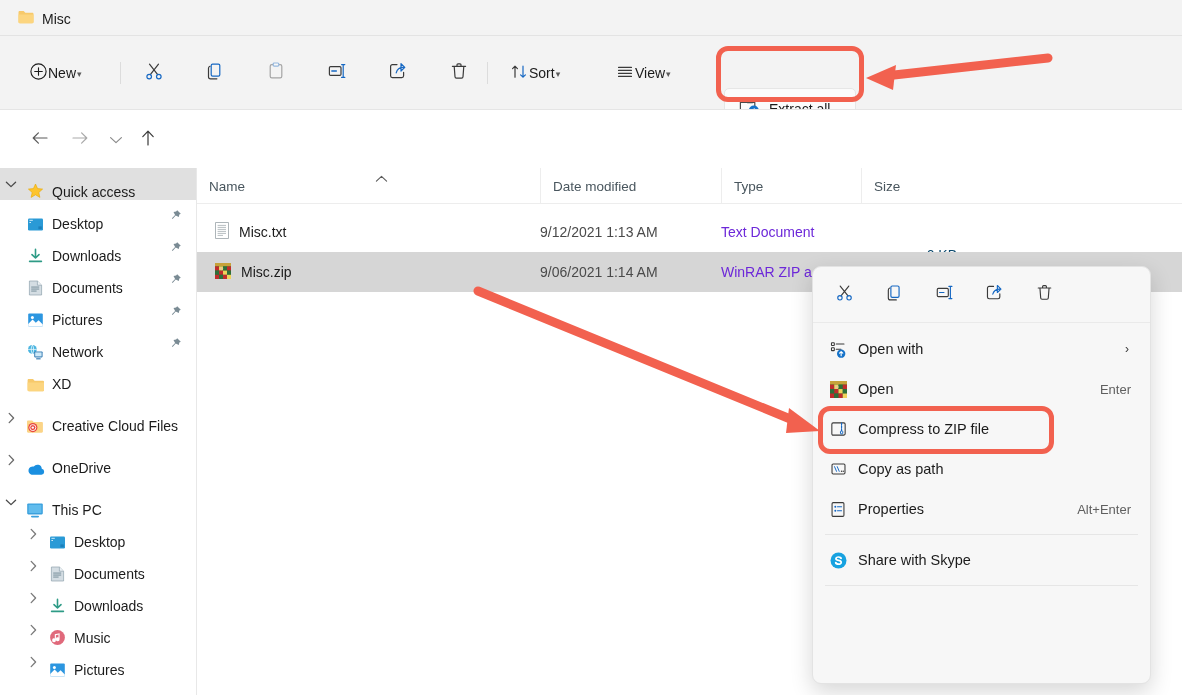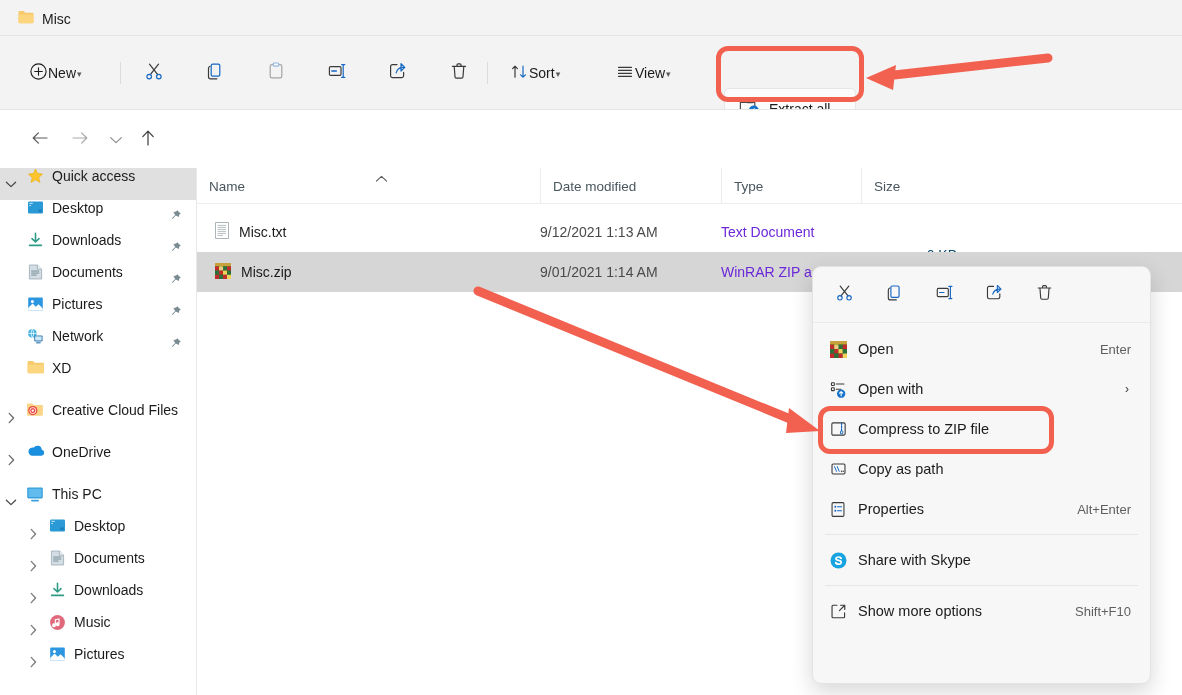--- a/index.html
+++ b/index.html
@@ -97,21 +97,21 @@
   
   .sidebar {
     position: absolute; left: 0; top: 168px; width: 196px; height: 527px;
     background: #ffffff; overflow: hidden;
   }
   .side-sep {
     position: absolute; left: 196px; top: 168px; width: 1px; height: 527px;
     background: #e8e8e8;
   }
   .side-row {
-    position: relative; height: 32px; display: flex; align-items: flex-start;
+    position: relative; height: 32px; display: flex; align-items: flex-end;
     font-size: 14px; color: #1b1b1b; white-space: nowrap;
   }
   .side-row.sel { background: #e0e0e0; }
   .side-exp {
     width: 22px; height: 32px; display: flex; align-items: center; justify-content: center;
     color: #6a6a6a; font-size: 11px; flex: 0 0 22px;
   }
   .side-ico {
     width: 26px; display: flex; align-items: center; justify-content: center;
     flex: 0 0 26px;
@@ -664,21 +664,21 @@
             <rect x="12" y="7.6" width="4" height="4.2" fill="#2f6f3a"></rect>
             <rect x="0" y="11.8" width="4" height="4.2" fill="#c02c2c"></rect>
             <rect x="4" y="11.8" width="4" height="4.2" fill="#2f6f3a"></rect>
             <rect x="8" y="11.8" width="4" height="4.2" fill="#c02c2c"></rect>
             <rect x="12" y="11.8" width="4" height="4.2" fill="#f0d35c"></rect>
             <circle cx="6.4" cy="5.6" r="1.7" fill="#e8c98d"></circle>
           </svg>
         </span>
         <span>Misc.zip</span>
       </span>
-      <span class="fdate">9/01/2021 1:14 AM</span>
+      <span class="fdate">9/06/2021 1:14 AM</span>
       <span class="ftype">WinRAR ZIP a</span>
       <span class="fsize"></span>
     </div>
   </div>
 
   <div class="ctxmenu">
 
     <div class="ctx-iconrow">
       <span class="ctx-ibtn">
         <span>
@@ -718,20 +718,35 @@
         <span>
           <svg width="19" height="19" viewBox="0 0 20 20">
             <path d="M3.4 5.3h13.2M8 5.3V3.8a1 1 0 011-1h2a1 1 0 011 1v1.5" fill="none" stroke="#3a3a3a" stroke-width="1.2" stroke-linecap="round"></path>
             <path d="M5.2 5.3l.8 10.5a1.4 1.4 0 001.4 1.3h5.2a1.4 1.4 0 001.4-1.3l.8-10.5" fill="none" stroke="#3a3a3a" stroke-width="1.2"></path>
           </svg>
         </span>
       </span>
     </div>
 
     <div style="height:6px"></div>
+
+    <div class="ctx-item">
+      <span class="ctx-ico">
+        <svg width="19" height="19" viewBox="0 0 20 20">
+          <rect x="2.6" y="2.8" width="3" height="3" rx=".5" fill="none" stroke="#3a3a3a" stroke-width="1.1"></rect>
+          <path d="M7.6 4.3h8.2" stroke="#3a3a3a" stroke-width="1.1" stroke-linecap="round"></path>
+          <rect x="2.6" y="8.2" width="3" height="3" rx=".5" fill="none" stroke="#3a3a3a" stroke-width="1.1"></rect>
+          <path d="M7.6 9.7h5" stroke="#3a3a3a" stroke-width="1.1" stroke-linecap="round"></path>
+          <circle cx="12.8" cy="14.4" r="4.4" fill="#1673c9"></circle>
+          <path d="M12.8 12.2v4.4M11.1 13.9l1.7-1.7 1.7 1.7" fill="none" stroke="#ffffff" stroke-width="1.2" stroke-linecap="round" stroke-linejoin="round"></path>
+        </svg>
+      </span>
+      <span>Open with</span>
+      <span class="ctx-sub">›</span>
+    </div>
 
     <div class="ctx-item">
       <span class="ctx-ico">
         <svg width="17" height="17" viewBox="0 0 16 16">
           <rect x="0" y="0" width="16" height="16" fill="#2f6f3a"></rect>
           <rect x="0" y="0" width="16" height="3.4" fill="#c7a23a"></rect>
           <rect x="0" y="3.4" width="4" height="4.2" fill="#c02c2c"></rect>
           <rect x="4" y="3.4" width="4" height="4.2" fill="#f0d35c"></rect>
           <rect x="8" y="3.4" width="4" height="4.2" fill="#2f6f3a"></rect>
           <rect x="12" y="3.4" width="4" height="4.2" fill="#c02c2c"></rect>
@@ -743,35 +758,20 @@
           <rect x="4" y="11.8" width="4" height="4.2" fill="#2f6f3a"></rect>
           <rect x="8" y="11.8" width="4" height="4.2" fill="#c02c2c"></rect>
           <rect x="12" y="11.8" width="4" height="4.2" fill="#f0d35c"></rect>
           <circle cx="6.4" cy="5.6" r="1.7" fill="#e8c98d"></circle>
         </svg>
       </span>
       <span>Open</span>
       <span class="ctx-accel">Enter</span>
     </div>
 
-    <div class="ctx-item">
-      <span class="ctx-ico">
-        <svg width="19" height="19" viewBox="0 0 20 20">
-          <rect x="2.6" y="2.8" width="3" height="3" rx=".5" fill="none" stroke="#3a3a3a" stroke-width="1.1"></rect>
-          <path d="M7.6 4.3h8.2" stroke="#3a3a3a" stroke-width="1.1" stroke-linecap="round"></path>
-          <rect x="2.6" y="8.2" width="3" height="3" rx=".5" fill="none" stroke="#3a3a3a" stroke-width="1.1"></rect>
-          <path d="M7.6 9.7h5" stroke="#3a3a3a" stroke-width="1.1" stroke-linecap="round"></path>
-          <circle cx="12.8" cy="14.4" r="4.4" fill="#1673c9"></circle>
-          <path d="M12.8 12.2v4.4M11.1 13.9l1.7-1.7 1.7 1.7" fill="none" stroke="#ffffff" stroke-width="1.2" stroke-linecap="round" stroke-linejoin="round"></path>
-        </svg>
-      </span>
-      <span>Open with</span>
-      <span class="ctx-sub">›</span>
-    </div>
-
 
     <div class="ctx-item">
       <span class="ctx-ico">
         <svg width="19" height="18" viewBox="0 0 20 20">
           <path d="M2.6 4.6c0-.8.6-1.4 1.4-1.4h12c.8 0 1.4.6 1.4 1.4v10.8c0 .8-.6 1.4-1.4 1.4H4c-.8 0-1.4-.6-1.4-1.4z" fill="none" stroke="#3a3a3a" stroke-width="1.2"></path>
           <path d="M13.4 3.4v2M13.4 6.6v2M13.4 9.8v2" stroke="#1668c3" stroke-width="1.3" stroke-linecap="round"></path>
           <rect x="12.2" y="12.2" width="2.5" height="3.2" rx=".6" fill="none" stroke="#1668c3" stroke-width="1.1"></rect>
         </svg>
       </span>
       <span>Compress to ZIP file</span>
@@ -810,30 +810,20 @@
         <svg width="19" height="19" viewBox="0 0 20 20">
           <circle cx="10" cy="10" r="8.4" fill="#17a2e0"></circle>
           <path d="M10.2 14.8c-2.3 0-4.1-1.1-4.1-2.5 0-.6.4-1 1-1 1.3 0 1 1.7 3.1 1.7 1 0 1.7-.4 1.7-1 0-1.7-5.5-.8-5.5-3.9 0-1.6 1.5-2.7 3.6-2.7 2 0 3.7.9 3.7 2.2 0 .6-.4 1-1 1-1.2 0-1-1.5-2.8-1.5-1 0-1.6.4-1.6.9 0 1.5 5.5.7 5.5 3.8 0 1.7-1.6 3-3.6 3z" fill="#ffffff"></path>
         </svg>
       </span>
       <span>Share with Skype</span>
     </div>
 
     <div class="ctx-div"></div>
 
-    <div class="ctx-item">
-      <span class="ctx-ico">
-        <svg width="19" height="19" viewBox="0 0 20 20">
-          <path d="M8.4 3.4H4.2a1 1 0 00-1 1v11.2a1 1 0 001 1h11.2a1 1 0 001-1v-4.2" fill="none" stroke="#3a3a3a" stroke-width="1.2" stroke-linecap="round"></path>
-          <path d="M11 9l5.6-5.6M12.2 3.4h4.4v4.4" fill="none" stroke="#3a3a3a" stroke-width="1.2" stroke-linecap="round" stroke-linejoin="round"></path>
-        </svg>
-      </span>
-      <span>Show more options</span>
-      <span class="ctx-accel">Shift+F10</span>
-    </div>
   </div>
 
   <div class="hlbox" style="left:716px; top:46px; width:148px; height:56px"></div>
   <div class="hlbox" style="left:818px; top:406px; width:236px; height:48px"></div>
 
   <svg class="anno">
     <g>
       <line x1="1048" y1="58" x2="885" y2="76" stroke="#f2614f" stroke-width="9" stroke-linecap="round"></line>
       <polygon points="866,78 896,65 893,90" fill="#f2614f"></polygon>
     </g>

